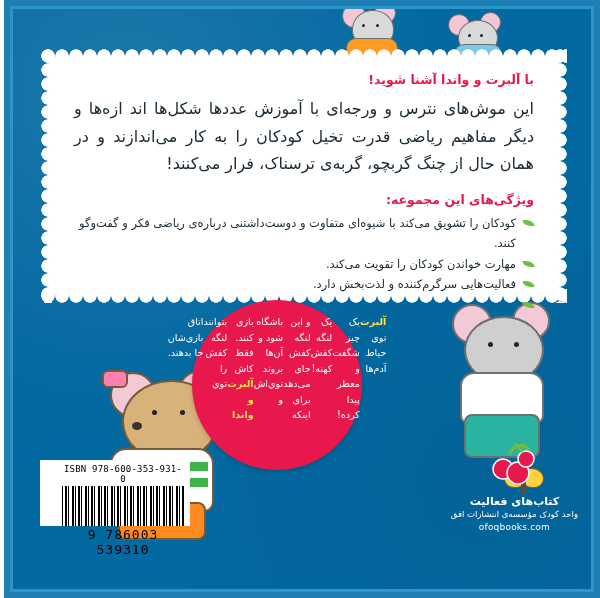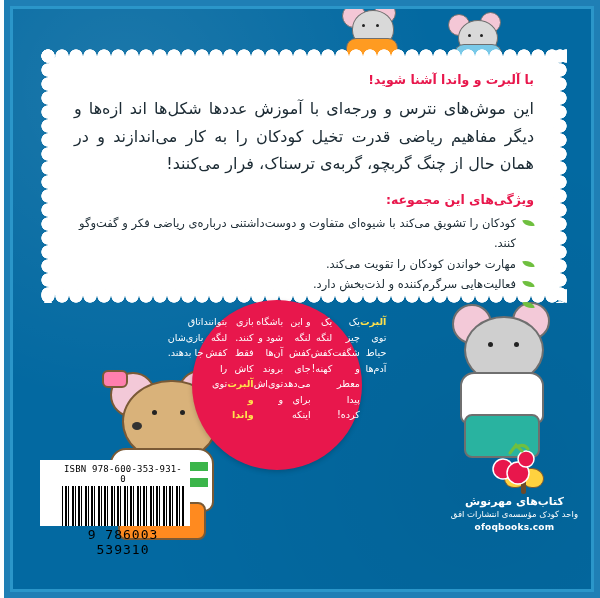--- a/index.html
+++ b/index.html
@@ -128,21 +128,21 @@
     text-align:center;
     color:#ffffff;
     direction:rtl;
   }
   .pub-logo{
     width:56px;height:56px;margin:0 auto 2px auto;
     position:relative;
   }
   .pub-name{font-size:11px;font-weight:bold;line-height:1.25;}
   .pub-sub{font-size:8.5px;line-height:1.3;}
-  .pub-site{font-size:9px;direction:ltr;margin-top:2px;letter-spacing:.2px;font-weight:bold;}
+  .pub-site{font-size:9px;direction:ltr;margin-top:2px;letter-spacing:.2px;}
 
   
   .barcode-box{
     position:absolute;
     left:36px;bottom:72px;
     width:150px;height:66px;
     background:#ffffff;
     z-index:14;
     padding:4px 6px 2px 22px;
     box-sizing:border-box;
@@ -308,21 +308,21 @@
   <div class="pub">
     <div class="pub-logo">
       <svg width="56" height="56" viewBox="0 0 56 56" aria-hidden="true">
         <circle cx="17" cy="32" r="10" fill="#e8174c" stroke="#ffffff" stroke-width="1.5"></circle>
         <circle cx="32" cy="36" r="11" fill="#e8174c" stroke="#ffffff" stroke-width="1.5"></circle>
         <circle cx="40" cy="22" r="8" fill="#e8174c" stroke="#ffffff" stroke-width="1.5"></circle>
         <path d="M24 16 L30 8 L36 14" fill="none" stroke="#6fbf3f" stroke-width="3" stroke-linecap="round"></path>
         <path d="M30 10 q8 -4 12 2" fill="none" stroke="#6fbf3f" stroke-width="3" stroke-linecap="round"></path>
       </svg>
     </div>
-    <div class="pub-name">کتاب‌های مهرنوش</div>
+    <div class="pub-name">کتاب‌های فعالیت</div>
     <div class="pub-sub">واحد کودک مؤسسه‌ی انتشارات افق</div>
     <div class="pub-site">ofoqbooks.com</div>
   </div>
 
   <div class="barcode-box">
     <div class="isbn-text">ISBN 978-600-353-931-0</div>
     <div class="bars"></div>
     <div class="isbn-num">9 786003 539310</div>
   </div>
 </div>

